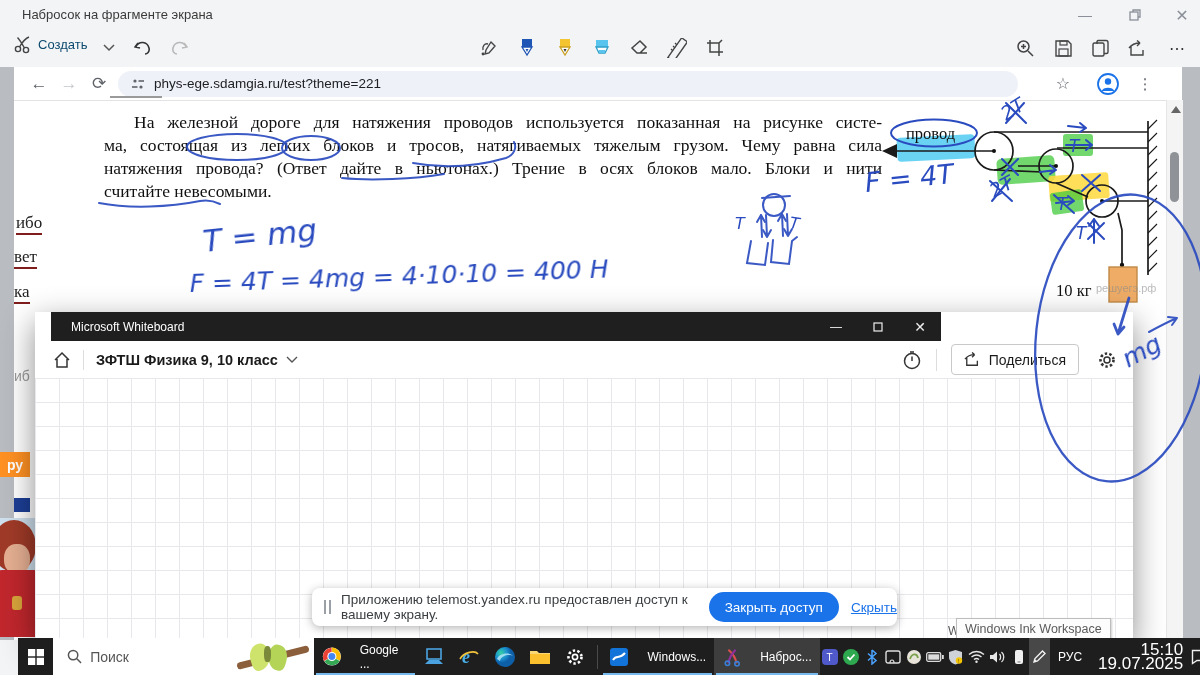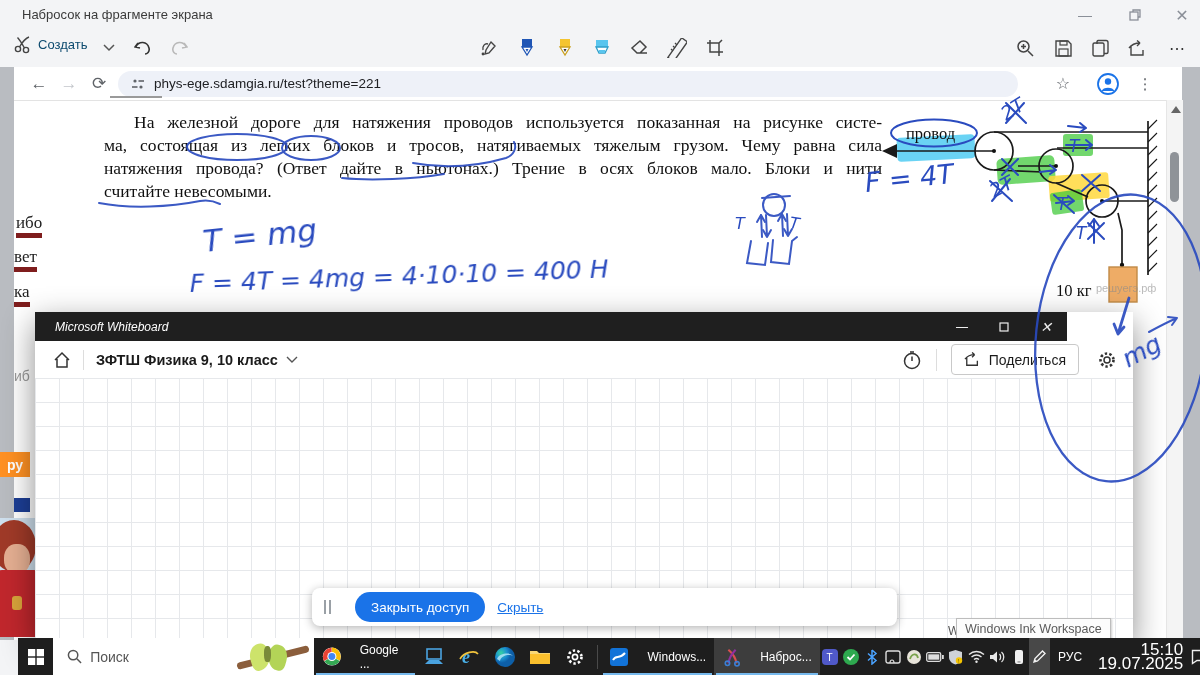--- a/index.html
+++ b/index.html
@@ -18,25 +18,25 @@
   
   #capture{left:14px;top:67px;width:1168px;height:573px;background:#fff;}
   #side-margin-l{left:0;top:67px;width:14px;height:573px;background:#b9bcc1;}
   #side-margin-r{left:1182px;top:67px;width:18px;height:573px;background:#b9bcc1;}
   #browser-chrome{left:14px;top:67px;width:1168px;height:33px;background:#fff;border-bottom:1px solid #e3e3e3;display:flex;align-items:center;}
   .navic{color:#5f6368;font-size:17px;width:30px;text-align:center;}
   #urlpill{display:flex;align-items:center;height:26px;width:900px;margin-left:4px;border-radius:14px;background:#eef1f8;color:#202124;font-size:13.5px;}
   .ptext{font-family:"Liberation Serif",serif;font-size:17.5px;line-height:23px;color:#101010;
     text-align:justify;text-align-last:justify;width:778px;}
   .ptext.last{text-align-last:left;}
-  .sideFrag{font-family:"Liberation Serif",serif;font-size:17px;color:#222;border-bottom:5px solid #7f1d1d;}
+  .sideFrag{font-family:"Liberation Serif",serif;font-size:17px;color:#222;border-bottom:2px solid #7f1d1d;}
 
   
   #wb{left:35px;top:312px;width:1098px;height:329px;background:#fff;box-shadow:0 10px 30px rgba(0,0,0,.45);}
-  #wb-titlebar{left:0;top:0;width:1032px;height:29px;background:#1f1f1f;color:#fff;font-size:12px;display:flex;align-items:center;font-style:italic;}
+  #wb-titlebar{left:16px;top:0;width:890px;height:29px;background:#1f1f1f;color:#fff;font-size:12px;display:flex;align-items:center;}
   #wb-header{left:0;top:29px;width:1098px;height:37px;background:#fff;border-bottom:1px solid #ededed;display:flex;align-items:center;}
   #wb-canvas{left:0;top:66px;width:1098px;height:263px;
     background-image:
       repeating-linear-gradient(to right,#e6e8eb 0 1px,transparent 1px 24px),
       repeating-linear-gradient(to bottom,#e6e8eb 0 1px,transparent 1px 24px);
     background-color:#fff;}
   .wbbtn{width:42px;height:29px;display:flex;align-items:center;justify-content:center;color:#eee;font-size:12px;}
   #share-btn{display:flex;align-items:center;gap:8px;border:1px solid #c9c9c9;border-radius:4px;height:29px;padding:0 12px;font-size:14px;color:#1b1b1b;background:#fff;}
 
   
@@ -355,20 +355,21 @@
     <text class="hw" x="735" y="229" font-size="16">T</text>
     <text class="hw" x="789" y="228" font-size="16" transform="rotate(8 789 228)">T</text>
     <text class="hw" x="1128" y="368" font-size="25" transform="rotate(-28 1128 368)">mg</text>
   </svg>
 
   <div class="abs" id="notify" style="z-index:60;">
     <div style="display:flex;gap:3px;margin:0 10px 0 12px;">
       <div style="width:2px;height:14px;background:#9aa0a6;"></div>
         <div style="width:2px;height:14px;background:#9aa0a6;"></div>
     </div>
+    <span>Приложению telemost.yandex.ru предоставлен доступ к вашему экрану.</span>
     <div id="notify-close" style="margin-left:14px;">
         <span>Закрыть доступ</span>
       </div>
     <a id="notify-hide" href="#">Скрыть</a>
   </div>
 
   <div class="abs" style="left:948px;top:624px;color:#555;font-size:12px;z-index:61;">W</div>
   <div class="abs" id="ink-tooltip" style="z-index:62;">
     <span>Windows Ink Workspace</span>
   </div>

